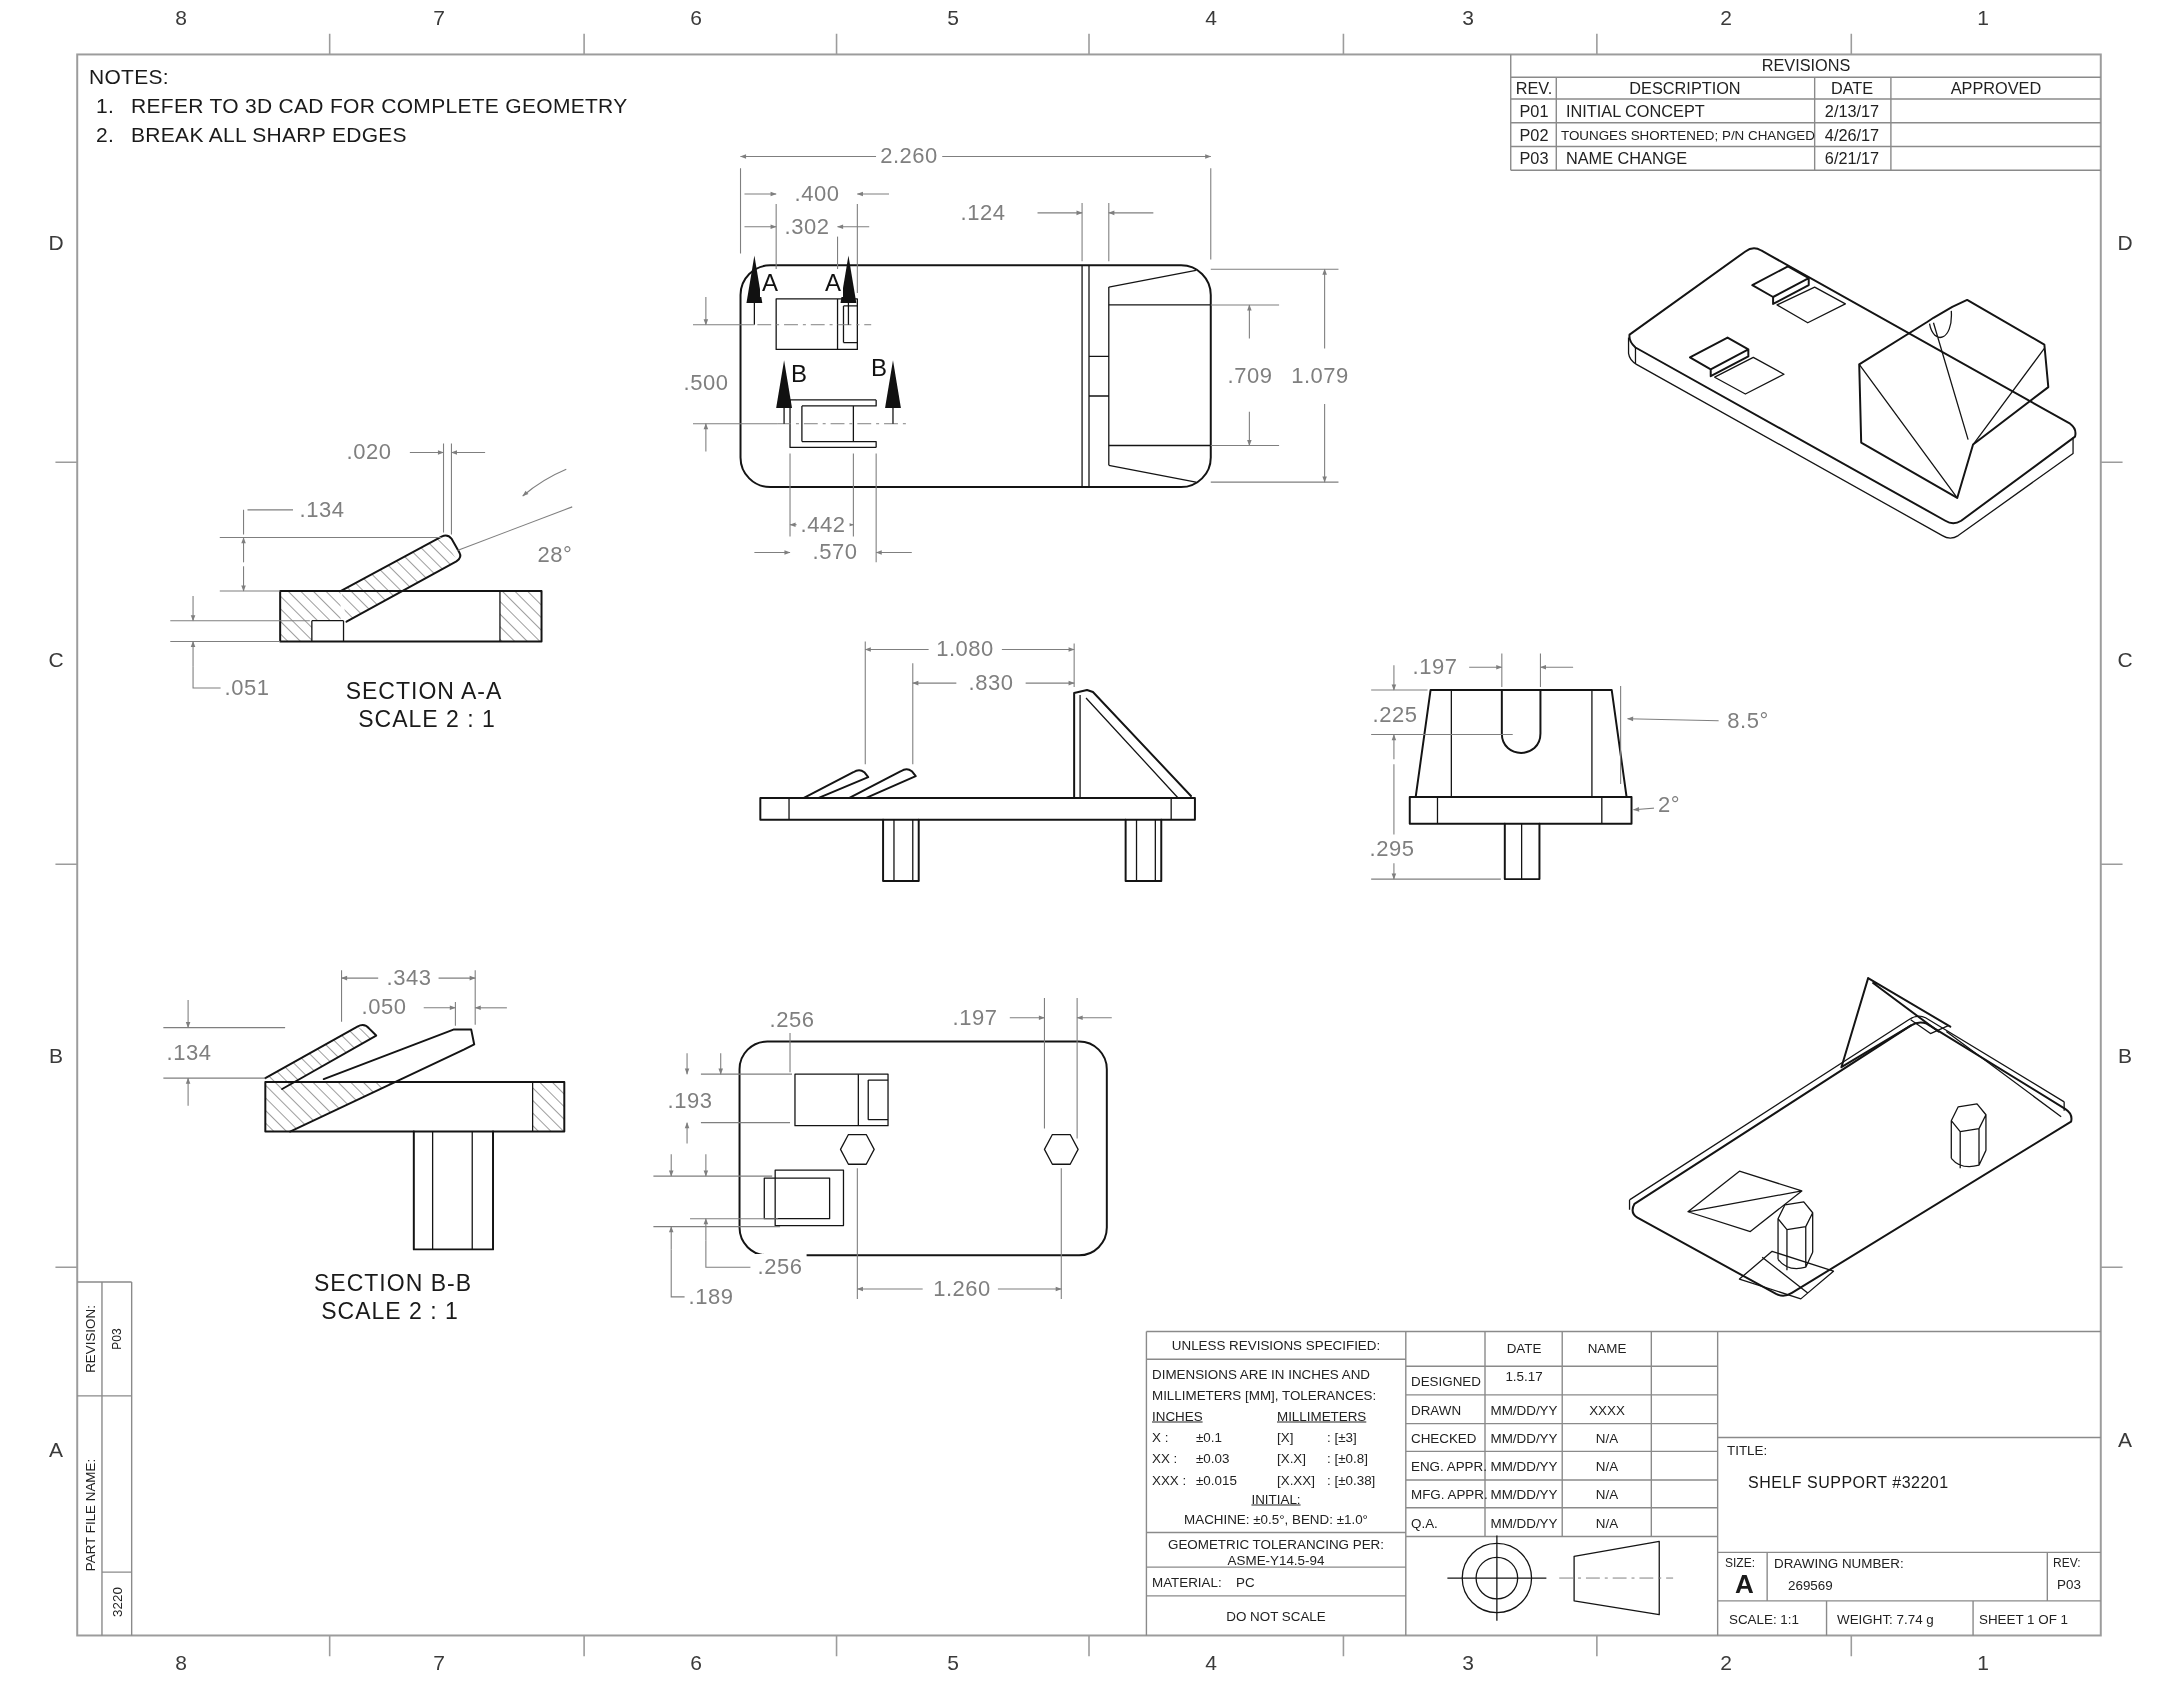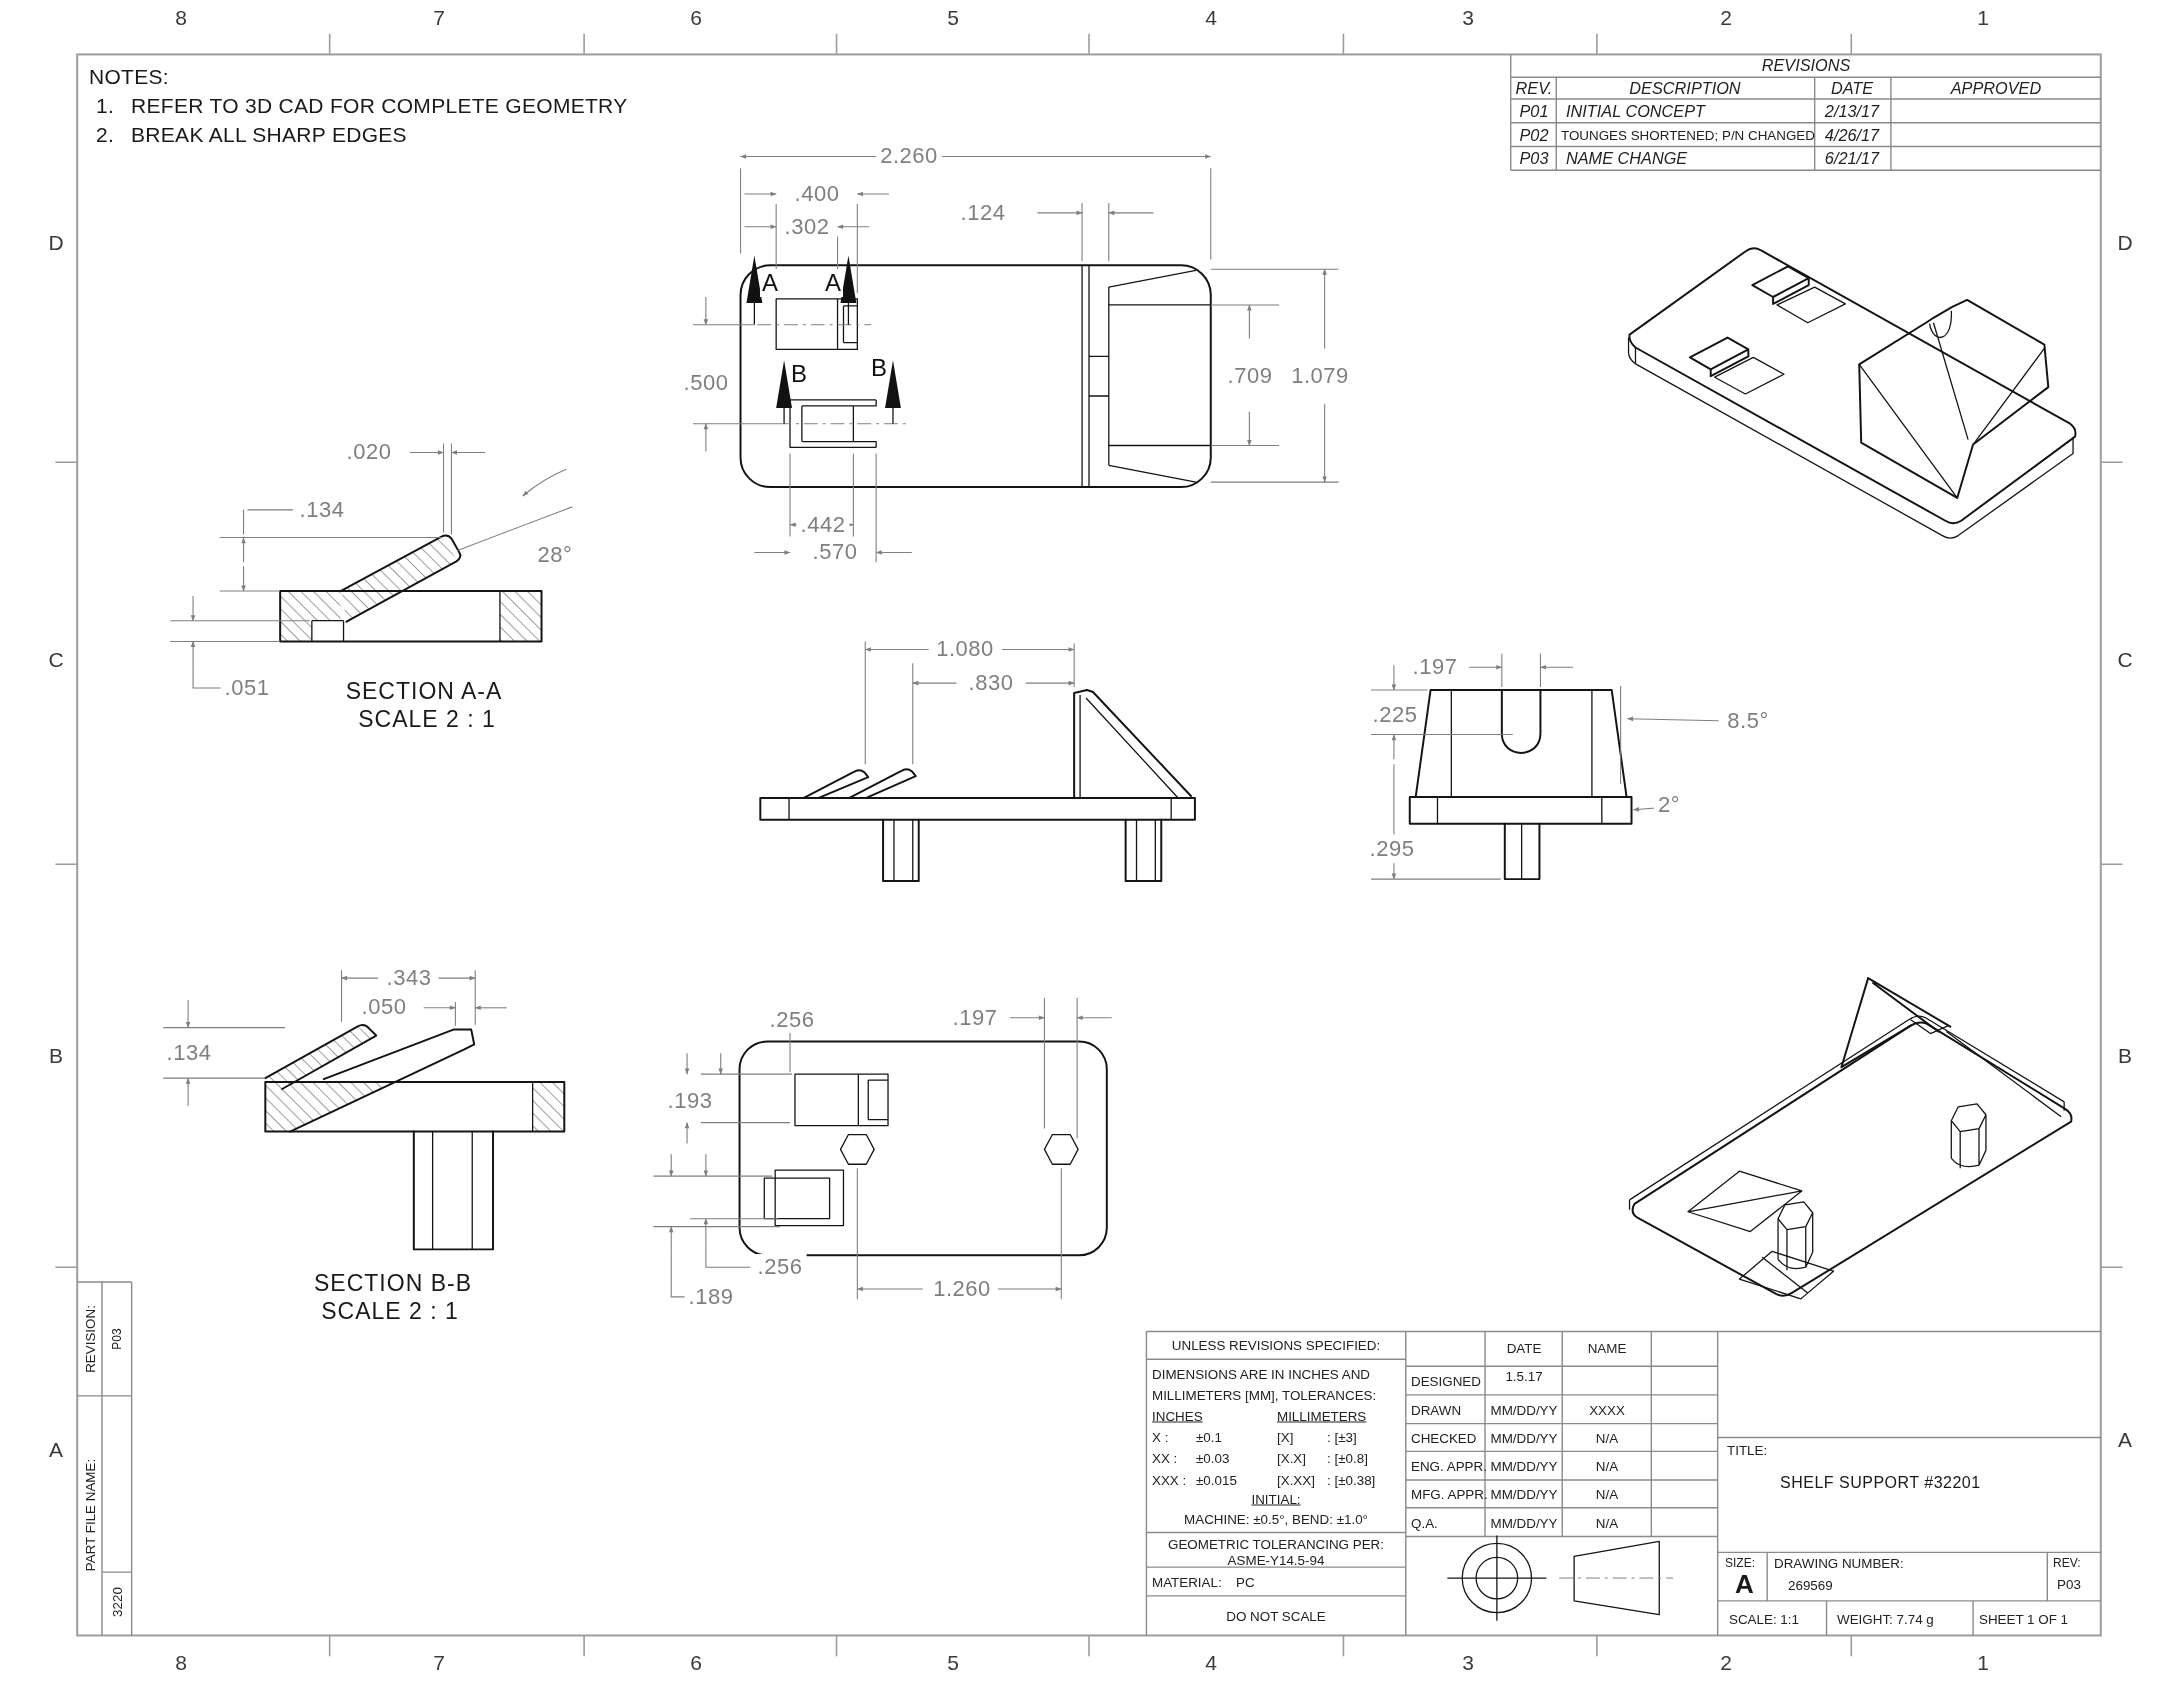--- a/index.html
+++ b/index.html
@@ -16,28 +16,28 @@
   svg .gd{stroke:#8a8a8a;stroke-width:1.4;fill:none;}
   svg .ha{fill:url(#h45);stroke:none;}
   .t{position:absolute;white-space:nowrap;}
   .c{transform:translate(-50%,-50%);}
   .l{transform:translate(0,-50%);}
   .dim{color:#7f7f7f;font-size:22px;background:#fff;padding:0 4px;letter-spacing:0.5px;}
   .mark{color:#111;font-size:24px;background:#fff;padding:0 2px;}
   .seclab{color:#1a1a1a;font-size:23px;letter-spacing:1px;background:#fff;padding:0 3px;}
   .zone{color:#3a3a3a;font-size:21px;}
   .note{color:#1a1a1a;font-size:21px;letter-spacing:0.3px;}
-  .rv{font-size:16.3px;color:#222;font-style:italic;}
+  .rv{font-size:16.3px;color:#222;}
   .rvs{font-size:13.4px;color:#222;}
   .tb{font-size:13.4px;color:#222;}
   .tbs{font-size:12px;color:#222;}
   .u{text-decoration:underline;}
   .rot{transform:translate(-50%,-50%) rotate(-90deg);}
   .big{font-size:26px;font-weight:bold;}
-  .ttl{font-size:16px;letter-spacing:0.5px;margin-left:32px;}
+  .ttl{font-size:16px;letter-spacing:0.5px;}
 </style>
 </head>
 <body>
 
 <div class="sheet">
 
 <svg width="2178" height="1683" viewBox="0 0 2200 1700">
   <defs>
     <marker id="ar" viewBox="0 0 10 10" refX="9.3" refY="5" markerWidth="17" markerHeight="5.5" orient="auto-start-reverse">
       <path d="M0,1.2 L10,5 L0,8.8 Z" fill="#7f7f7f"></path>

